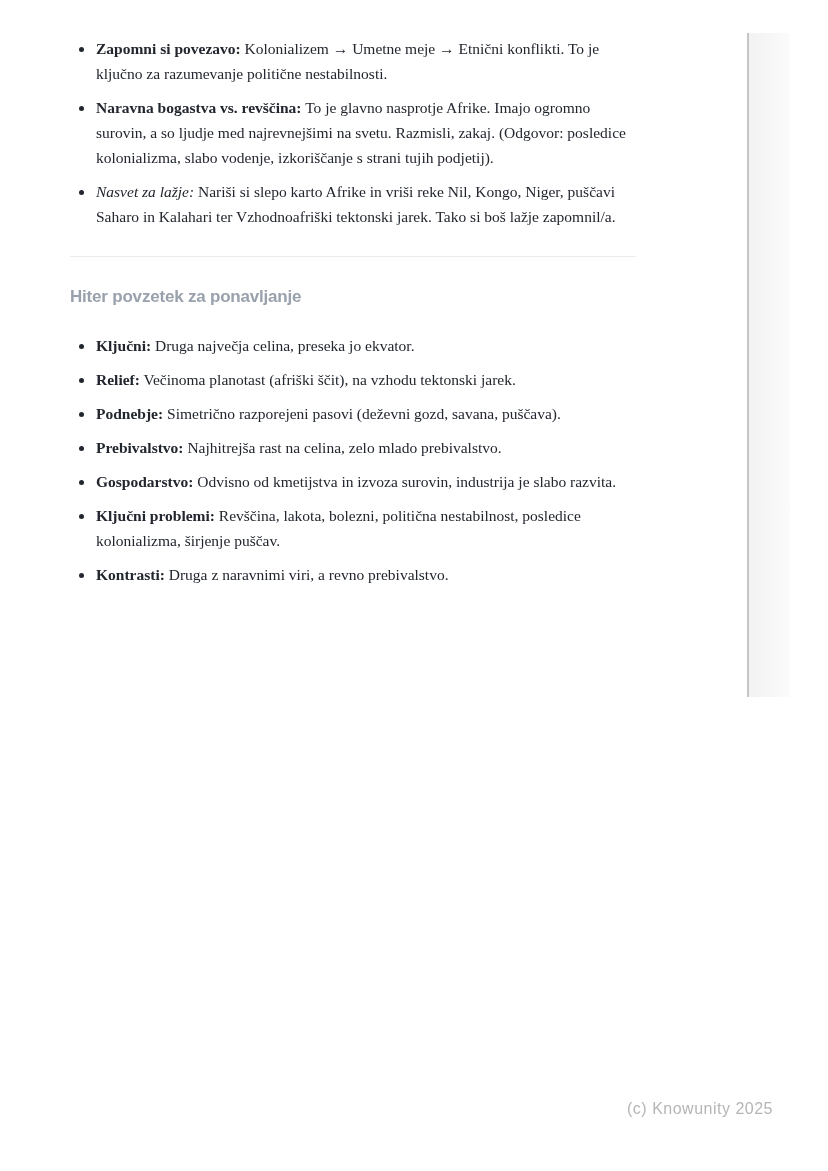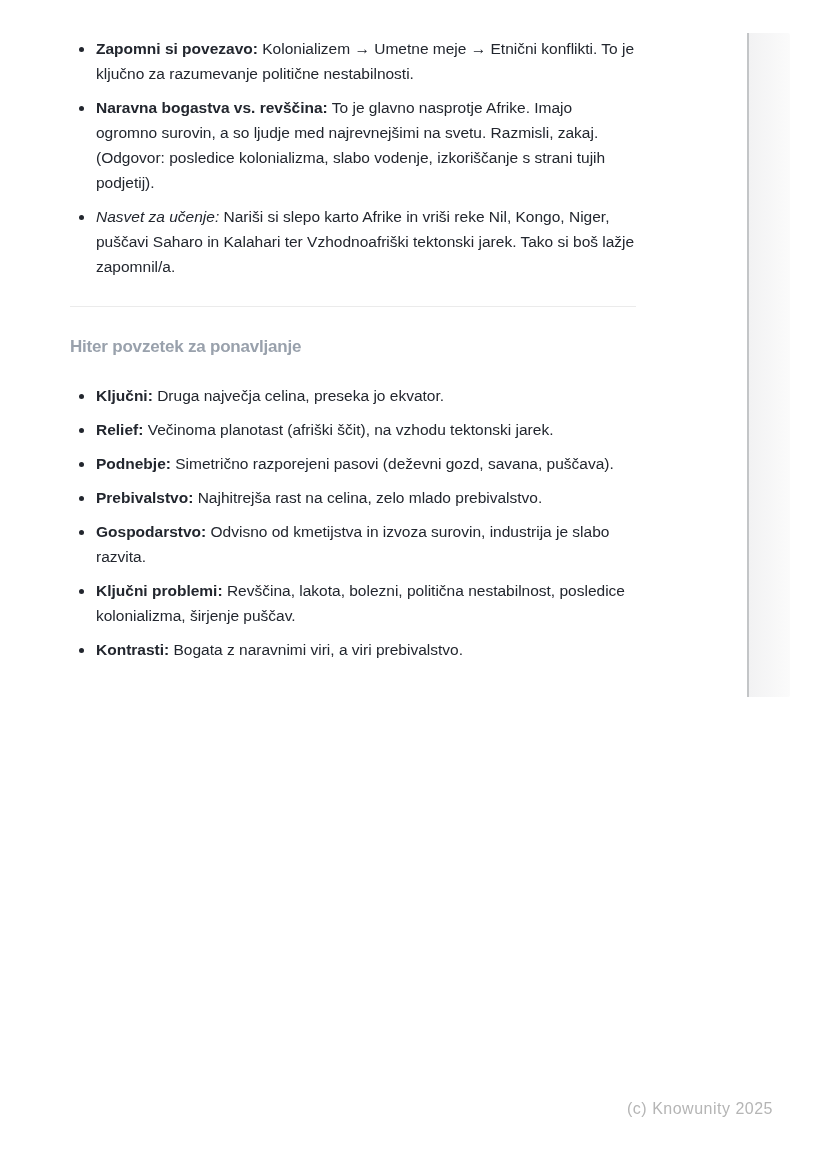--- a/index.html
+++ b/index.html
@@ -24,20 +24,21 @@
   ul.notes-list {
     margin: 0;
     padding: 0 0 0 25px;
     list-style: disc;
     font-size: 15.5px;
     line-height: 25px;
   }
   ul.notes-list li {
     margin-bottom: 9px;
     padding-left: 1px;
+    font-family: Liberation Serif, serif;
   }
   ul.notes-list li:last-child {
     margin-bottom: 0;
   }
   .lbl-bold { font-weight: 700; }
   .lbl-italic { font-style: italic; }
   hr.divider {
     border: none;
     border-top: 1px solid #ebebeb;
     margin: 27px 0 0 0;
@@ -81,21 +82,21 @@
     <ul class="notes-list">
       <li>
         <span class="lbl-bold">Zapomni si povezavo:</span>
         <span>Kolonializem → Umetne meje → Etnični konflikti. To je ključno za razumevanje politične nestabilnosti.</span>
       </li>
       <li>
         <span class="lbl-bold">Naravna bogastva vs. revščina:</span>
         <span>To je glavno nasprotje Afrike. Imajo ogromno surovin, a so ljudje med najrevnejšimi na svetu. Razmisli, zakaj. (Odgovor: posledice kolonializma, slabo vodenje, izkoriščanje s strani tujih podjetij).</span>
       </li>
       <li>
-        <span class="lbl-italic">Nasvet za učenje:</span>
+        <span class="lbl-italic">Nasvet za lažje:</span>
         <span>Nariši si slepo karto Afrike in vriši reke Nil, Kongo, Niger, puščavi Saharo in Kalahari ter Vzhodnoafriški tektonski jarek. Tako si boš lažje zapomnil/a.</span>
       </li>
     </ul>
 
     <hr class="divider">
 
     <h2 class="section-heading">Hiter povzetek za ponavljanje</h2>
 
     <ul class="notes-list">
       <li>
@@ -117,21 +118,21 @@
       <li>
         <span class="lbl-bold">Gospodarstvo:</span>
         <span>Odvisno od kmetijstva in izvoza surovin, industrija je slabo razvita.</span>
       </li>
       <li>
         <span class="lbl-bold">Ključni problemi:</span>
         <span>Revščina, lakota, bolezni, politična nestabilnost, posledice kolonializma, širjenje puščav.</span>
       </li>
       <li>
         <span class="lbl-bold">Kontrasti:</span>
-        <span>Bogata z naravnimi viri, a viri prebivalstvo.</span>
+        <span>Druga z naravnimi viri, a revno prebivalstvo.</span>
       </li>
     </ul>
 
   </div>
 
   <div class="scrollbar-strip"></div>
 
   <div class="copyright-footer">(c) Knowunity 2025</div>
 
 </div>

